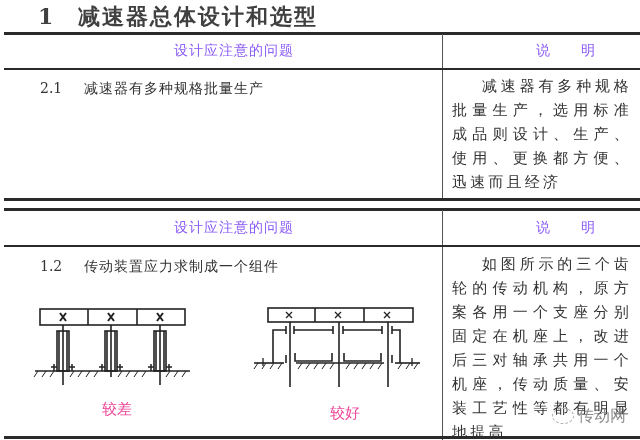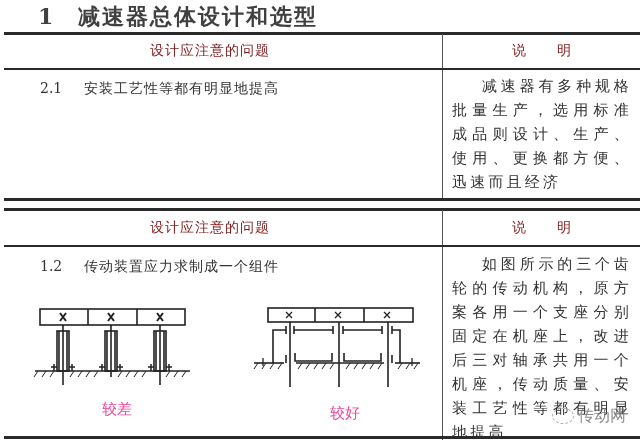--- a/index.html
+++ b/index.html
@@ -5,21 +5,21 @@
   html, body { margin:0; padding:0; background:#ffffff; }
   body { width:640px; height:440px; position:relative; overflow:hidden;
          font-family:"DejaVu Serif","Liberation Serif",serif; color:#3a3a3a; }
   .title { position:absolute; left:38px; top:2px; font-size:22px; font-weight:bold; color:#404040;
            font-family:"DejaVu Sans","Liberation Sans",sans-serif; letter-spacing:2px; }
   .title .num { display:inline-block; width:40px; font-family:"DejaVu Serif","Liberation Serif",serif; }
   .hline { position:absolute; left:4px; width:636px; background:#2a2a2a; }
   .thick { height:3px; }
   .thin { height:2px; }
   .vline { position:absolute; left:442px; width:1px; background:#555; }
-  .hdr { position:absolute; font-size:14px; color:#7f1d1d; letter-spacing:1px; }
+  .hdr { position:absolute; font-size:14px; color:#8b5cf6; letter-spacing:1px;margin-left:24px; }
   .item { position:absolute; font-size:14px; color:#333; letter-spacing:1px; }
   .item .n { display:inline-block; width:44px; letter-spacing:0; }
   .desc { position:absolute; left:452px; width:180px; font-size:15px; line-height:24px; color:#333;
           letter-spacing:3.2px; text-align:justify; }
   .desc p { margin:0; text-indent:2em;font-family:Liberation Serif, serif; }
   .cap { position:absolute; font-size:15px; color:#ec4899; }
   .watermark { position:absolute; left:578px; top:406px; font-size:16px; color:#777;
                font-family:"DejaVu Sans","Liberation Sans",sans-serif; opacity:.85;text-align:center; }
   .wm-icon { position:absolute; left:552px; top:408px; width:20px; height:14px; border:1px dashed #aaa; border-radius:50%; }
   svg { position:absolute; }
@@ -32,21 +32,21 @@
 </div>
 
 <div>
   <div class="hline thick" style="top:32px;"></div>
   <div class="vline" style="top:34px;height:165px;"></div>
   <div class="hdr" style="left:150px;top:42px;">设计应注意的问题</div>
   <div class="hdr" style="left:512px;top:42px;white-space:pre;">说　　明</div>
   <div class="hline thin" style="top:68px;"></div>
 
   <div class="item" style="left:40px;top:80px;">
-    <span class="n">2.1</span><span>安装工艺性等都有明显地提高</span>
+    <span class="n">2.1</span><span>减速器有多种规格批量生产</span>
   </div>
   <div class="desc" style="top:74px;">
     <p>减速器有多种规格批量生产，选用标准成品则设计、生产、使用、更换都方便、迅速而且经济</p>
   </div>
   <div class="hline thick" style="top:198px;"></div>
 </div>
 
 <div>
   <div class="hline thick" style="top:208px;"></div>
   <div class="vline" style="top:210px;height:230px;"></div>

